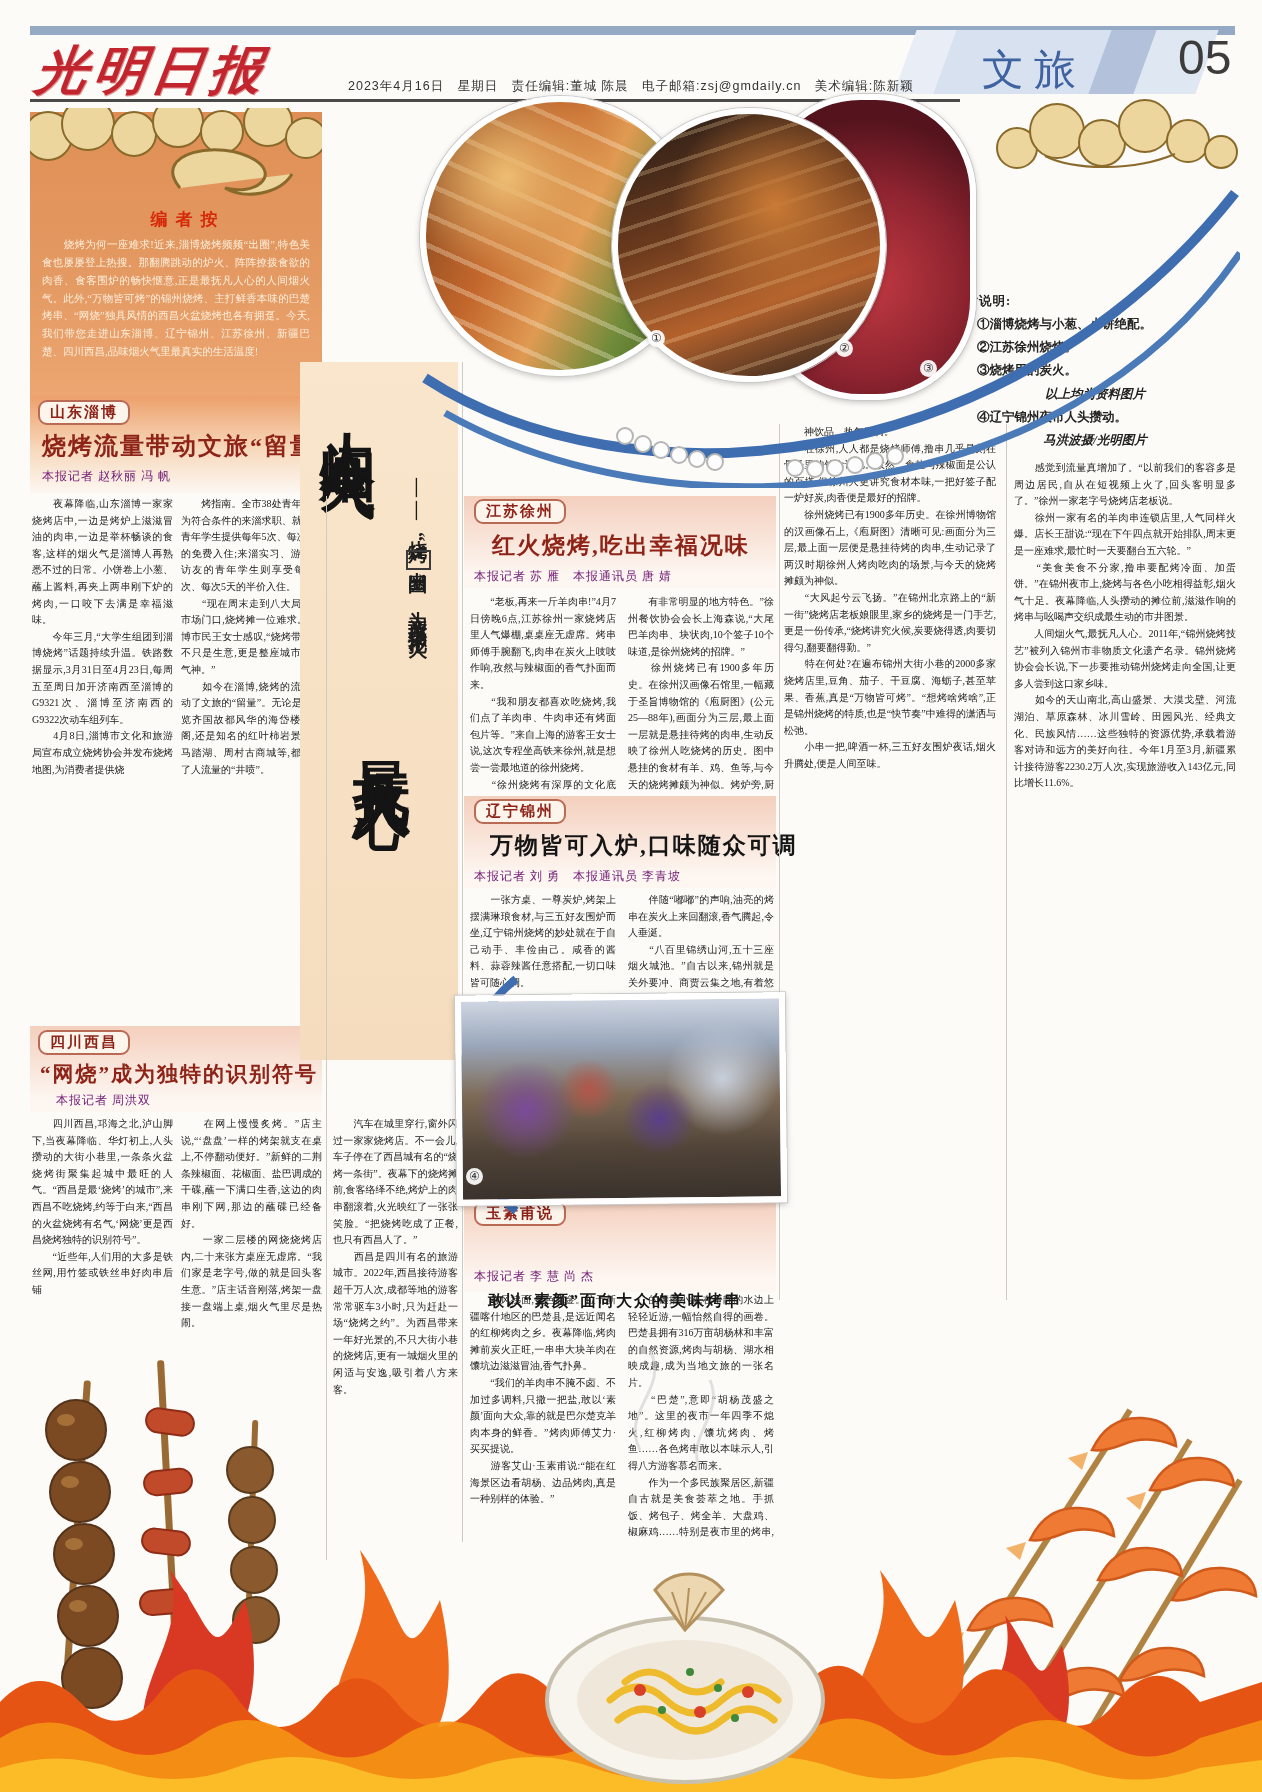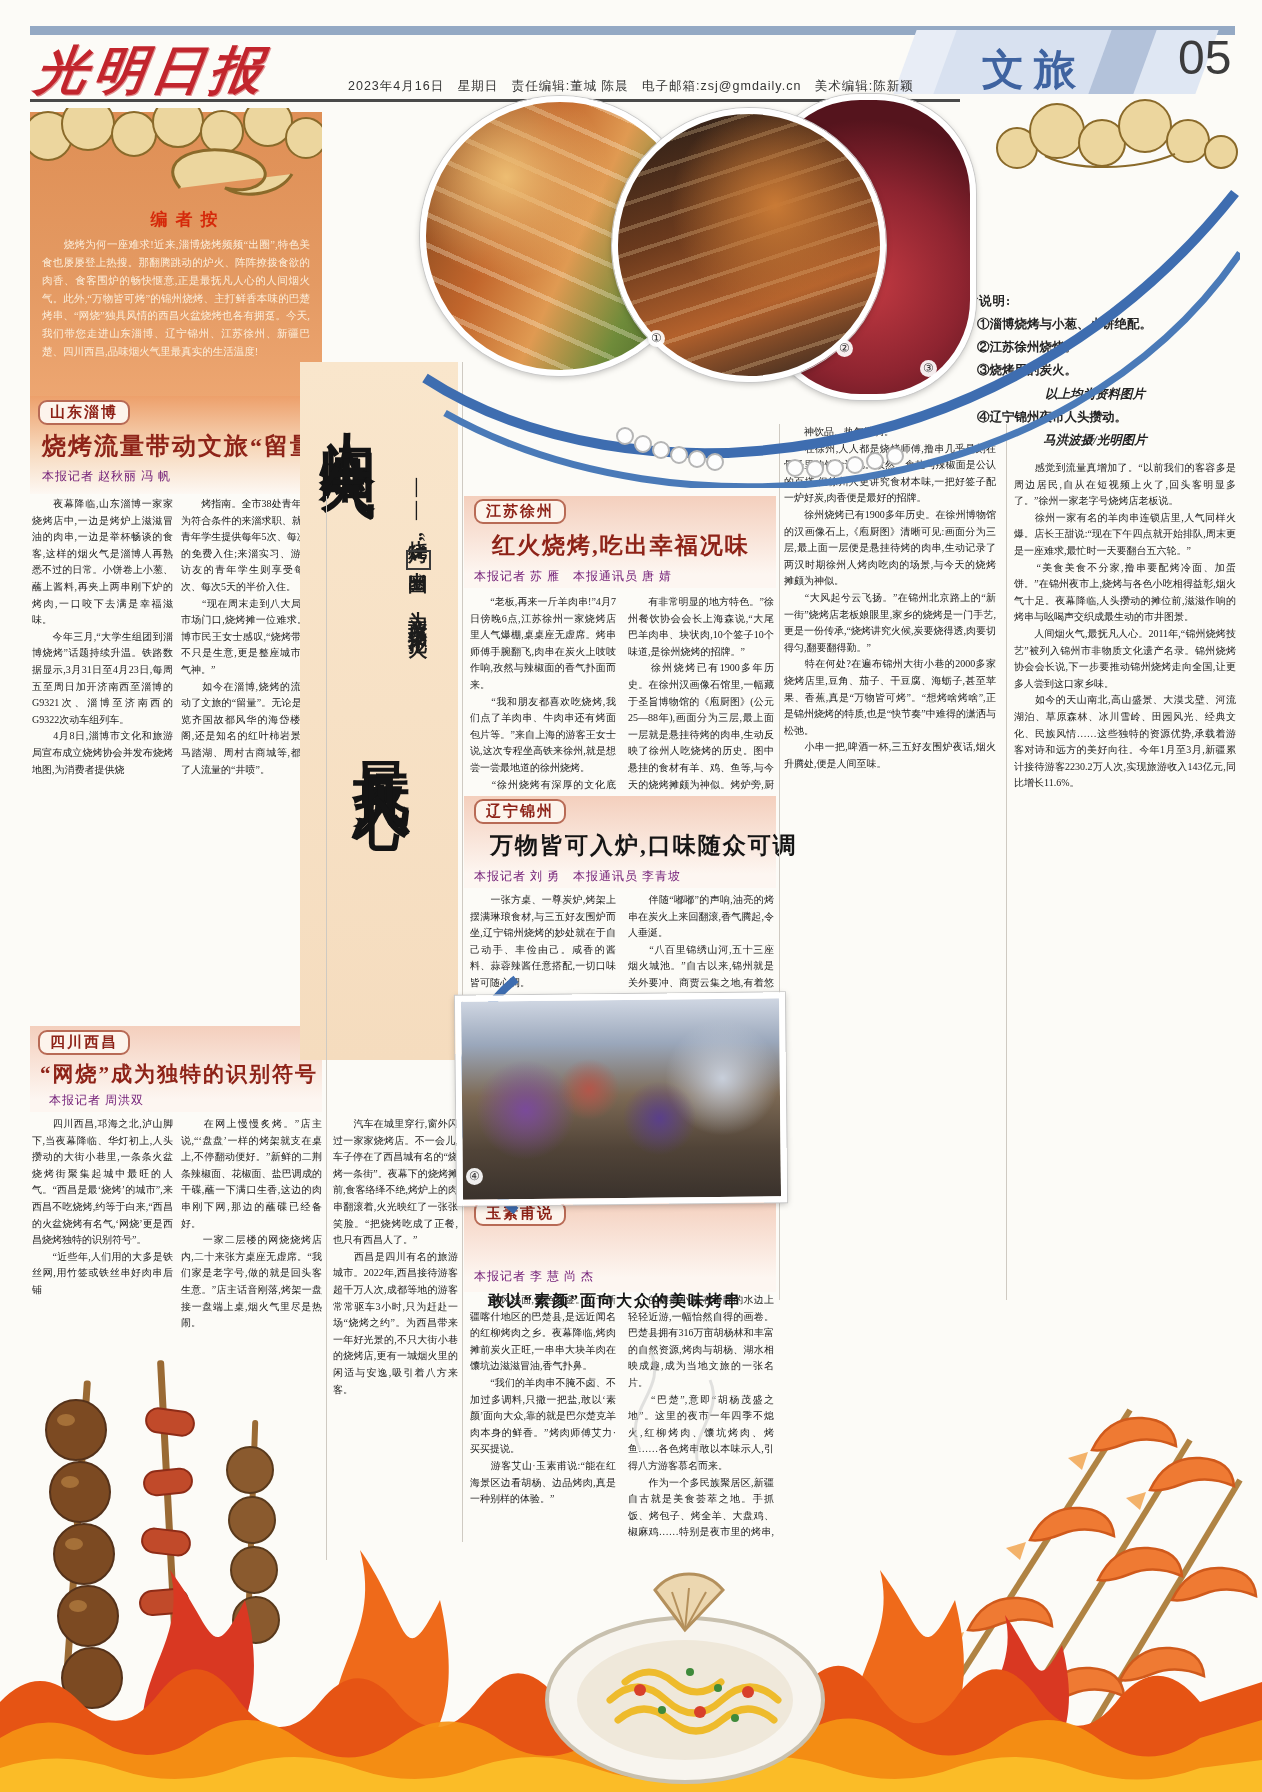--- a/index.html
+++ b/index.html
@@ -9,21 +9,21 @@
   
   .topbar{left:30px;top:26px;width:1205px;height:9px;background:#94a9c4;}
   .logo{left:36px;top:36px;font-size:52px;font-weight:bold;font-style:italic;color:#c2252d;
         letter-spacing:6px;transform:skewX(-8deg);font-family:"DejaVu Serif",serif;text-shadow:1px 1px 0 #e08f8f;}
   .dateline{left:348px;top:78px;font-size:12.5px;color:#333;font-family:"Liberation Sans",sans-serif;letter-spacing:1px;}
   .par{top:30px;height:64px;transform:skewX(-20deg);}
   .par1{left:905px;width:42px;background:#e8edf6;}
   .par2{left:945px;width:160px;background:#d8e1f0;}
   .par3{left:1100px;width:48px;background:#b3c2da;}
   .par4{left:1145px;width:62px;background:#dfe7f3;}
-  .section-tab{left:982px;top:42px;font-size:42px;font-weight:bold;color:#3f63a0;letter-spacing:10px;}
+  .section-tab{left:982px;top:42px;font-size:42px;font-weight:normal;color:#3f63a0;letter-spacing:10px;}
   .pagenum{left:1178px;top:30px;font-size:48px;color:#3c3c3c;font-family:"Liberation Sans",sans-serif;}
   .hrule{left:30px;top:99px;width:930px;height:3px;background:#4a4a4a;}
   
   .vline{width:1px;background:#cfcac2;}
   
   .editor-box{left:30px;top:112px;width:292px;height:286px;background:linear-gradient(180deg,#df8f55 0%,#e49a63 60%,#eda671 100%);}
   .editor-title{left:30px;top:208px;width:316px;text-align:center;font-size:17px;font-weight:bold;color:#d5290a;letter-spacing:8px;}
   .editor-body{left:42px;top:236px;width:268px;height:150px;font-size:10.5px;line-height:1.7;color:#fcefdc;
                text-align:justify;white-space:pre-wrap;overflow:hidden;}
   
@@ -126,21 +126,21 @@
 　　4月8日,淄博市文化和旅游局宣布成立烧烤协会并发布烧烤地图,为消费者提供烧</div>
   <div class="abs bodytext" style="left:181px;top:496px;width:141px;height:528px;">　　烤指南。全市38处青年驿站为符合条件的来淄求职、就业的青年学生提供每年5次、每次3天的免费入住;来淄实习、游玩、访友的青年学生则享受每年4次、每次5天的半价入住。
 　　“现在周末走到八大局便民市场门口,烧烤摊一位难求。”淄博市民王女士感叹,“烧烤带火的不只是生意,更是整座城市的精气神。”
 　　如今在淄博,烧烤的流量带动了文旅的“留量”。无论是可一览齐国故都风华的海岱楼钟书阁,还是知名的红叶柿岩景区、马踏湖、周村古商城等,都迎来了人流量的“井喷”。</div>
 
   <div class="abs strip" style="left:30px;top:1026px;width:292px;height:86px;"></div>
   <div class="abs" style="left:38px;top:1030px;">
     <span class="label">四川西昌</span>
   </div>
   <div class="abs headline hl-red" style="left:40px;top:1060px;font-size:21px;">“网烧”成为独特的识别符号</div>
-  <div class="abs byline" style="left:49px;top:1092px;">本报记者 周洪双</div>
+  <div class="abs byline" style="left:56px;top:1092px;">本报记者 周洪双</div>
   <div class="abs bodytext" style="left:32px;top:1116px;width:141px;height:250px;">　　四川西昌,邛海之北,泸山脚下,当夜幕降临、华灯初上,人头攒动的大街小巷里,一条条火盆烧烤街聚集起城中最旺的人气。“西昌是最‘烧烤’的城市”,来西昌不吃烧烤,约等于白来,“西昌的火盆烧烤有名气,‘网烧’更是西昌烧烤独特的识别符号”。
 　　“近些年,人们用的大多是铁丝网,用竹签或铁丝串好肉串后铺</div>
   <div class="abs bodytext" style="left:181px;top:1116px;width:141px;height:478px;">　　在网上慢慢炙烤。”店主说,“‘盘盘’一样的烤架就支在桌上,不停翻动便好。”新鲜的二荆条辣椒面、花椒面、盐巴调成的干碟,蘸一下满口生香,这边的肉串刚下网,那边的蘸碟已经备好。
 　　一家二层楼的网烧烧烤店内,二十来张方桌座无虚席。“我们家是老字号,做的就是回头客生意。”店主话音刚落,烤架一盘接一盘端上桌,烟火气里尽是热闹。</div>
   <div class="abs bodytext" style="left:333px;top:1116px;width:125px;height:444px;">　　汽车在城里穿行,窗外闪过一家家烧烤店。不一会儿,车子停在了西昌城有名的“烧烤一条街”。夜幕下的烧烤摊前,食客络绎不绝,烤炉上的肉串翻滚着,火光映红了一张张笑脸。“把烧烤吃成了正餐,也只有西昌人了。”
 　　西昌是四川有名的旅游城市。2022年,西昌接待游客超千万人次,成都等地的游客常常驱车3小时,只为赶赴一场“烧烤之约”。为西昌带来一年好光景的,不只大街小巷的烧烤店,更有一城烟火里的闲适与安逸,吸引着八方来客。</div>
 
   <div class="abs center-panel"></div>
   <div class="abs vh" style="left:310px;top:388px;height:330px;">人间烟火气</div>
   <div class="abs vh" style="left:344px;top:716px;height:330px;">最抚凡人心</div>

